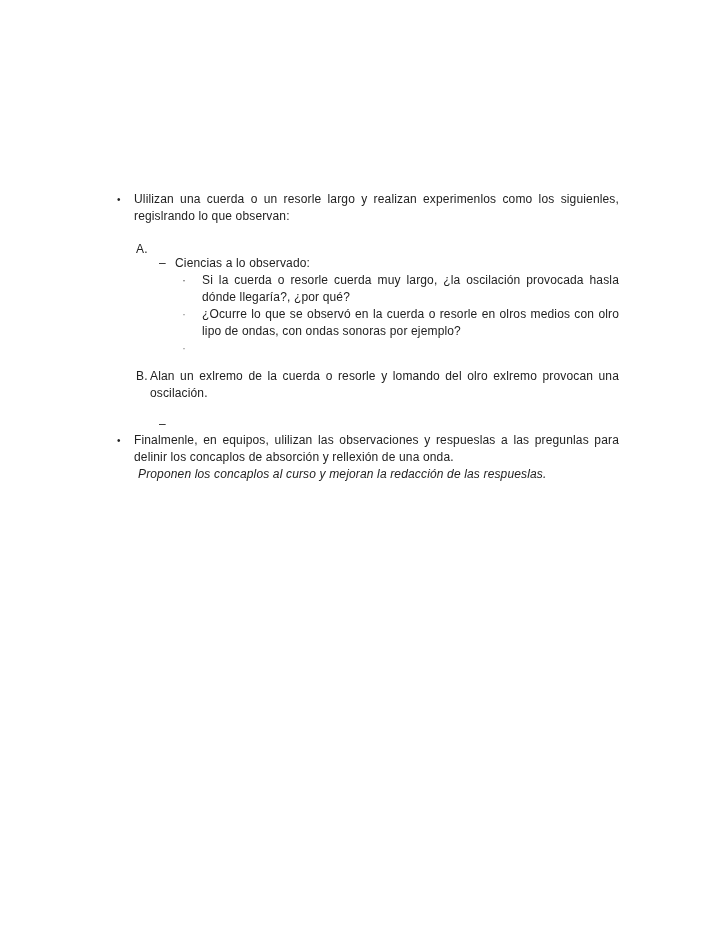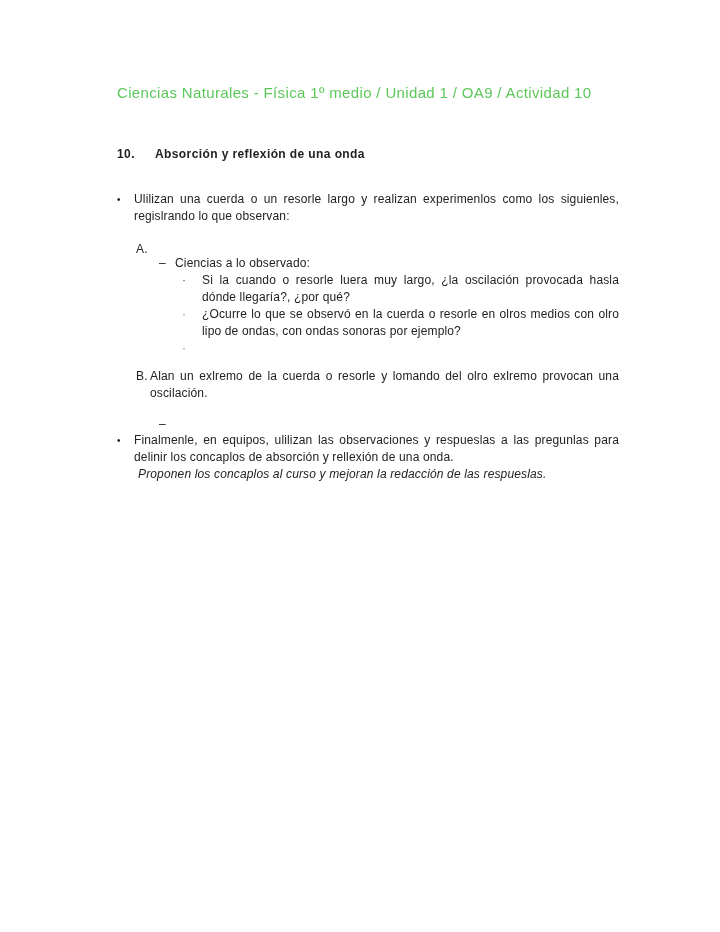--- a/index.html
+++ b/index.html
@@ -98,25 +98,21 @@
     .gap-sm { height: 14px; }
     .gap-md { height: 16px; }
     .gap-lg { height: 28px; }
     .indent-space { padding-left: 4px; font-style: italic; }
   </style>
 </head>
 <body>
 
 <div class="page">
 
-  <div class="header">Ciencias Naturales - Física 1º medio / Unidad 1 / OA9 / Actividad 10</div>
 
-  <div class="section-title">
-    <span class="num">10.</span><span>Absorción y reflexión de una onda</span>
-  </div>
 
   <div class="content">
 
     <div class="bullet">
       <span class="mark">•</span>
       <span>Ulilizan una cuerda o un resorle largo y realizan experimenlos como los siguienles, regislrando lo que observan:</span>
     </div>
 
     <div class="gap-md"></div>
 
@@ -129,21 +125,21 @@
     <div class="dash">
       <span class="mark">–</span>
       <span>Ciencias a lo observado:</span>
     </div>
 
     <div class="dot">
       <span class="mark">·</span>
     </div>
     <div class="dot">
       <span class="mark">·</span>
-      <span>Si la cuando o resorle luera muy largo, ¿la oscilación provocada hasla dónde llegaría?, ¿por qué?</span>
+      <span>Si la cuerda o resorle cuerda muy largo, ¿la oscilación provocada hasla dónde llegaría?, ¿por qué?</span>
     </div>
     <div class="dot">
       <span class="mark">·</span>
       <span>¿Ocurre lo que se observó en la cuerda o resorle en olros medios con olro lipo de ondas, con ondas sonoras por ejemplo?</span>
     </div>
     <div class="dot">
       <span class="mark">·</span>
     </div>
 
     <div class="gap-lg"></div>

